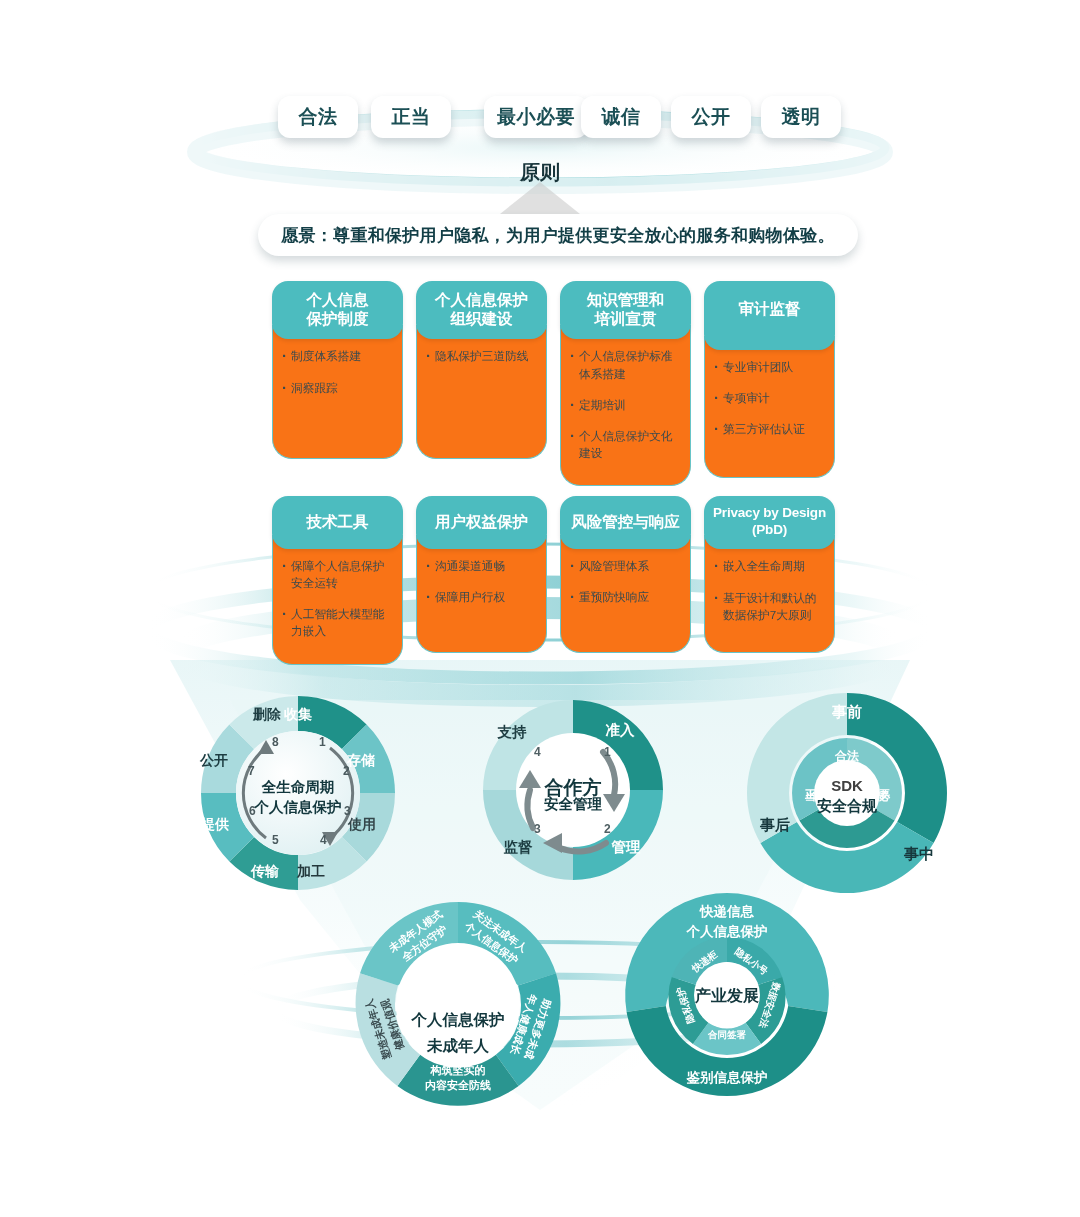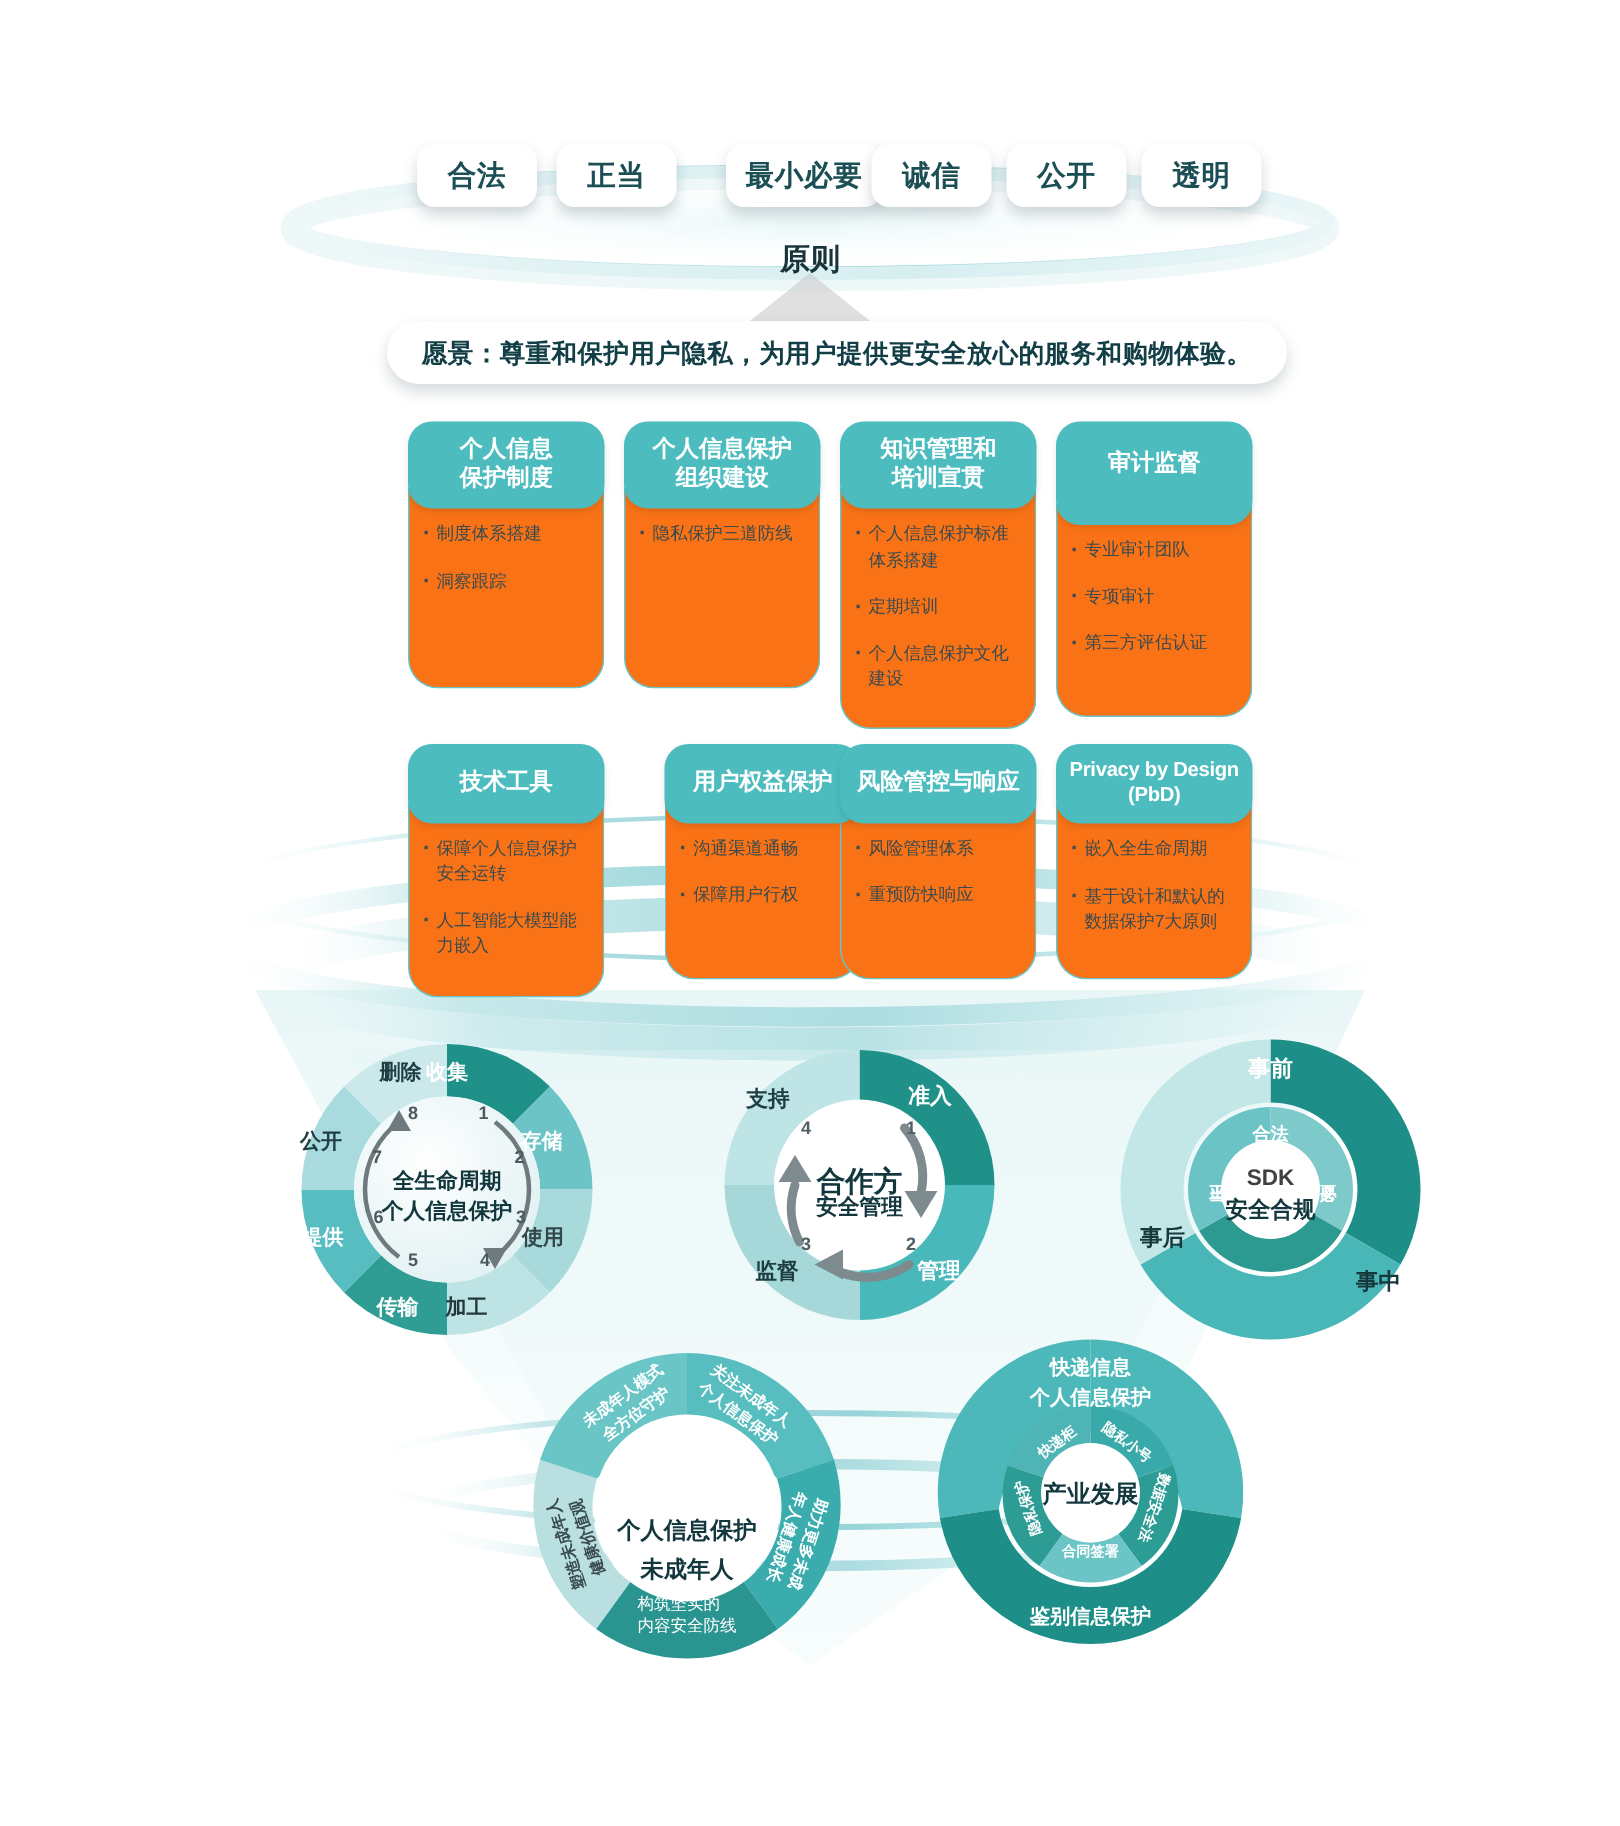--- a/index.html
+++ b/index.html
@@ -190,21 +190,21 @@
       <div>技术工具</div>
     </div>
     <div class="body" style="min-height:118px;">
         <ul>
       <li>保障个人信息保护安全运转</li>
       <li>人工智能大模型能力嵌入</li>
     </ul>
       </div>
   </div>
 
-  <div class="card" style="left:416px;top:496px;margin-left:27px;">
+  <div class="card" style="left:416px;top:496px;">
     <div class="head" style="padding-top:16px;padding-bottom:18px;">
       <div>用户权益保护</div>
     </div>
     <div class="body" style="min-height:118px;">
         <ul>
       <li>沟通渠道通畅</li>
       <li>保障用户行权</li>
     </ul>
       </div>
   </div>
@@ -350,21 +350,21 @@
   <div class="dlabel" style="left:847px;top:748px;transform:translateX(-50%);font-size:12px;color:#fff;">合法</div>
   <div class="dlabel" style="left:884px;top:781px;transform:translateX(-50%);font-size:11px;color:#fff;writing-mode:vertical-rl;">必要</div>
   <div class="dlabel" style="left:810px;top:781px;transform:translateX(-50%);font-size:11px;color:#fff;writing-mode:vertical-rl;">正当</div>
   <div class="dlabel" style="left:847px;top:777px;transform:translateX(-50%);font-size:15px;color:#404040;">SDK</div>
   <div class="dlabel" style="left:847px;top:797px;transform:translateX(-50%);font-size:15px;color:#12373d;">安全合规</div>
 
   <div style="position:absolute;left:496px;top:937px;transform:translate(-50%,-50%) rotate(36deg);font-size:10.5px;font-weight:700;color:#fff;text-align:center;line-height:1.4;white-space:pre;">关注未成年人
 个人信息保护</div>
   <div style="position:absolute;left:531px;top:1027px;transform:translate(-50%,-50%) rotate(108deg);font-size:10.5px;font-weight:700;color:#fff;text-align:center;line-height:1.4;white-space:pre;">助力更多未成
 年人健康成长</div>
-  <div style="position:absolute;left:458px;top:1078px;transform:translate(-50%,-50%);font-size:11px;font-weight:400;color:#fff;line-height:1.4;white-space:pre;">构筑坚实的
+  <div style="position:absolute;left:458px;top:1078px;transform:translate(-50%,-50%);font-size:11px;font-weight:700;color:#fff;text-align:center;line-height:1.4;white-space:pre;">构筑坚实的
 内容安全防线</div>
   <div style="position:absolute;left:385px;top:1027px;transform:translate(-50%,-50%) rotate(-108deg);font-size:10.5px;font-weight:700;color:#3b4c50;text-align:center;line-height:1.4;white-space:pre;">塑造未成年人
 健康价值观</div>
   <div style="position:absolute;left:420px;top:937px;transform:translate(-50%,-50%) rotate(-36deg);font-size:10.5px;font-weight:700;color:#fff;text-align:center;line-height:1.4;white-space:pre;">未成年人模式
 全方位守护</div>
   <div class="dlabel" style="left:458px;top:988px;transform:translateX(-50%);font-size:15.5px;color:#12373d;margin-top:48px;">未成年人</div>
   <div class="dlabel" style="left:458px;top:1010px;transform:translateX(-50%);font-size:15.5px;color:#12373d;">个人信息保护</div>
 
   <div class="dlabel" style="left:727px;top:903px;transform:translateX(-50%);font-size:13.5px;color:#fff;">快递信息</div>
   <div class="dlabel" style="left:727px;top:923px;transform:translateX(-50%);font-size:13.5px;color:#fff;">个人信息保护</div>

